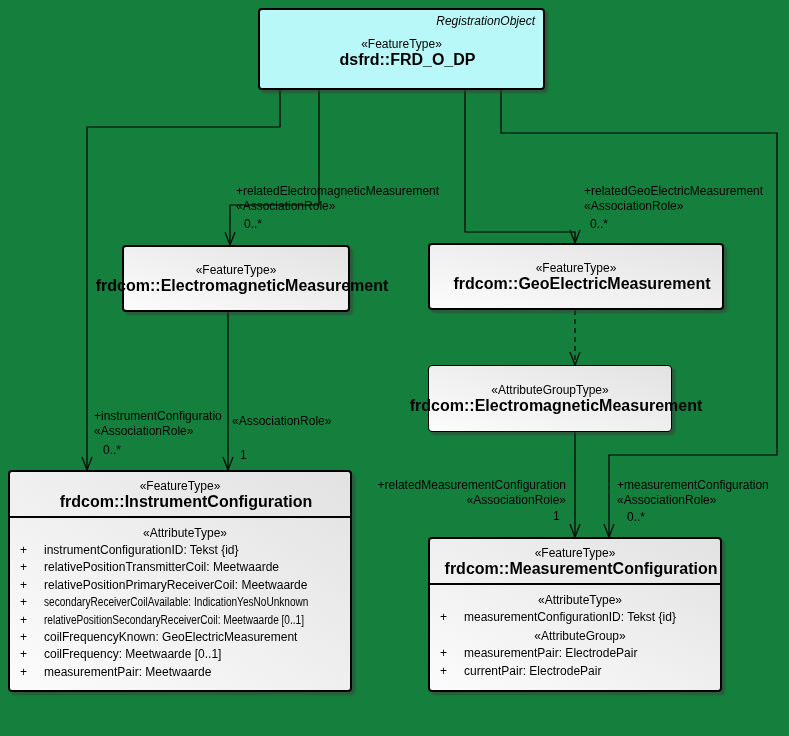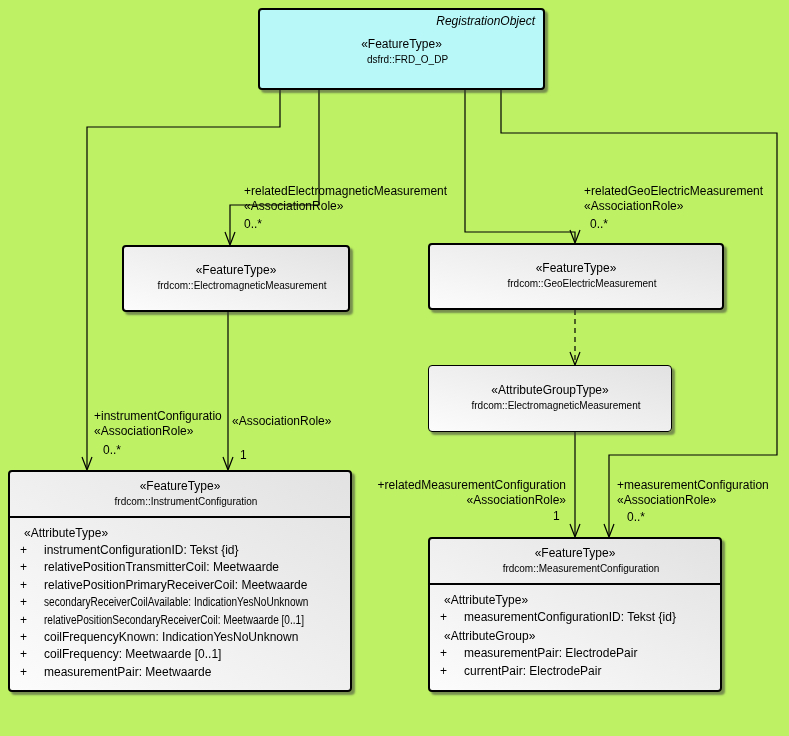--- a/index.html
+++ b/index.html
@@ -1,17 +1,17 @@
 <!DOCTYPE html>
 <html><head>
 <meta charset="utf-8">
 <style>
   html,body { margin:0; padding:0; background:#fff; }
   #stage {
-    position:relative; width:789px; height:736px; background:#bef264;
+    position:relative; width:789px; height:736px; background:#15803d;
     font-family:"Liberation Sans", sans-serif; color:#000;
     overflow:hidden;
   }
   svg.connector-layer { position:absolute; left:0; top:0; z-index:0; }
   svg.connector-layer path { stroke:#000; stroke-width:1.2; fill:none; }
   svg.connector-layer path.dashed { stroke-dasharray:5,4; }
 
   .uml-node {
     position:absolute; z-index:1; box-sizing:border-box;
     border:2px solid #000; border-radius:4px;
@@ -19,29 +19,29 @@
     background:linear-gradient(to top right, #fcfcfc 0%, #e2e2e2 100%);
   }
   .uml-node.cyan { background:#b9f8f9; }
 
   .node-header { position:relative; text-align:center; }
   .tagline {
     position:absolute; top:4px; right:8px;
     font-style:italic; font-size:12px; white-space:nowrap;
   }
   .stereo { font-size:12px; line-height:15px; white-space:nowrap; }
-  .nodename { font-size:10px; font-weight:normal; line-height:16px; white-space:nowrap;padding-left:12px; }
+  .nodename { font-size:16px; font-weight:bold; line-height:16px; white-space:nowrap;padding-left:12px; }
 
   
   .center-head { display:flex; flex-direction:column; justify-content:center; align-items:center; height:100%; }
   .frd-head { padding-top:27px; }
 
   .compartment-head { padding-top:7px; padding-bottom:6px; border-bottom:2px solid #000; }
   .attr-area { padding:6px 4px 0 8px; font-size:12px; }
-  .section-header { font-size:12px; line-height:18px; padding-left:6px; white-space:nowrap; }
+  .section-header { font-size:12px; line-height:18px; padding-left:6px; white-space:nowrap;text-align:center; }
   .attr-row { display:flex; line-height:17.4px; white-space:nowrap; }
   .attr-prefix { width:24px; flex:0 0 24px; padding-left:2px; }
   .attr-text { white-space:nowrap; }
   .condensed .attr-text { transform:scaleX(0.84); transform-origin:left center; }
   .section-gap { margin-top:1px; }
 
   .assoc-label { position:absolute; z-index:2; font-size:12px; line-height:15px; white-space:nowrap; }
   .assoc-label.right { text-align:right; }
 </style>
 </head>
@@ -124,21 +124,21 @@
       <div class="attr-row condensed">
         <span class="attr-prefix">+</span>
         <span class="attr-text">secondaryReceiverCoilAvailable: IndicationYesNoUnknown</span>
       </div>
       <div class="attr-row condensed">
         <span class="attr-prefix">+</span>
         <span class="attr-text">relativePositionSecondaryReceiverCoil: Meetwaarde [0..1]</span>
       </div>
       <div class="attr-row">
         <span class="attr-prefix">+</span>
-        <span class="attr-text">coilFrequencyKnown: IndicationYesNoUnknown</span>
+        <span class="attr-text">coilFrequencyKnown: GeoElectricMeasurement</span>
       </div>
       <div class="attr-row">
         <span class="attr-prefix">+</span>
         <span class="attr-text">coilFrequency: Meetwaarde [0..1]</span>
       </div>
       <div class="attr-row">
         <span class="attr-prefix">+</span>
         <span class="attr-text">measurementPair: Meetwaarde</span>
       </div>
     </div>
@@ -160,21 +160,21 @@
         <span class="attr-prefix">+</span>
         <span class="attr-text">measurementPair: ElectrodePair</span>
       </div>
       <div class="attr-row">
         <span class="attr-prefix">+</span>
         <span class="attr-text">currentPair: ElectrodePair</span>
       </div>
     </div>
   </div>
 
-  <div class="assoc-label" style="left:236px; top:184px;margin-left:8px;">
+  <div class="assoc-label" style="left:236px; top:184px;">
     <div>+relatedElectromagneticMeasurement</div>
     <div>«AssociationRole»</div>
   </div>
   <div class="assoc-label" style="left:244px; top:217px;">0..*</div>
 
   <div class="assoc-label" style="left:584px; top:184px;">
     <div>+relatedGeoElectricMeasurement</div>
     <div>«AssociationRole»</div>
   </div>
   <div class="assoc-label" style="left:590px; top:217px;">0..*</div>

